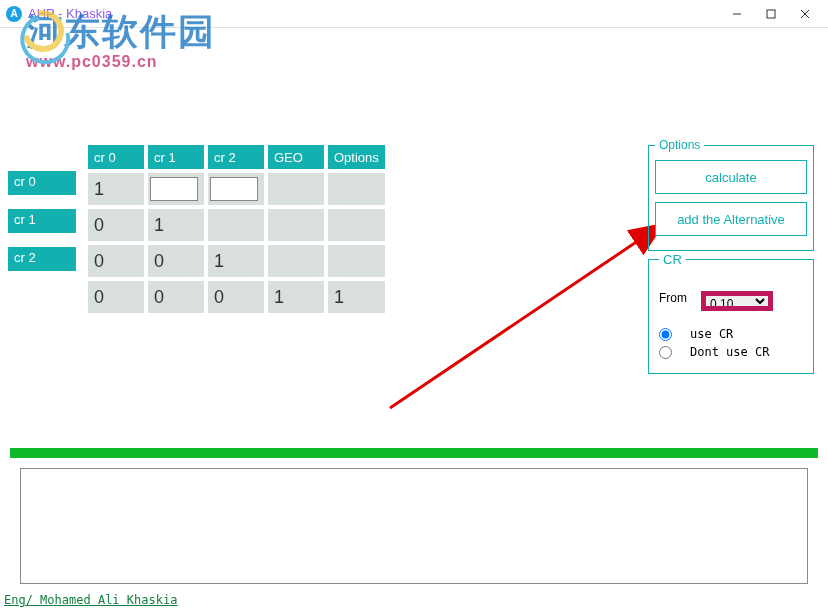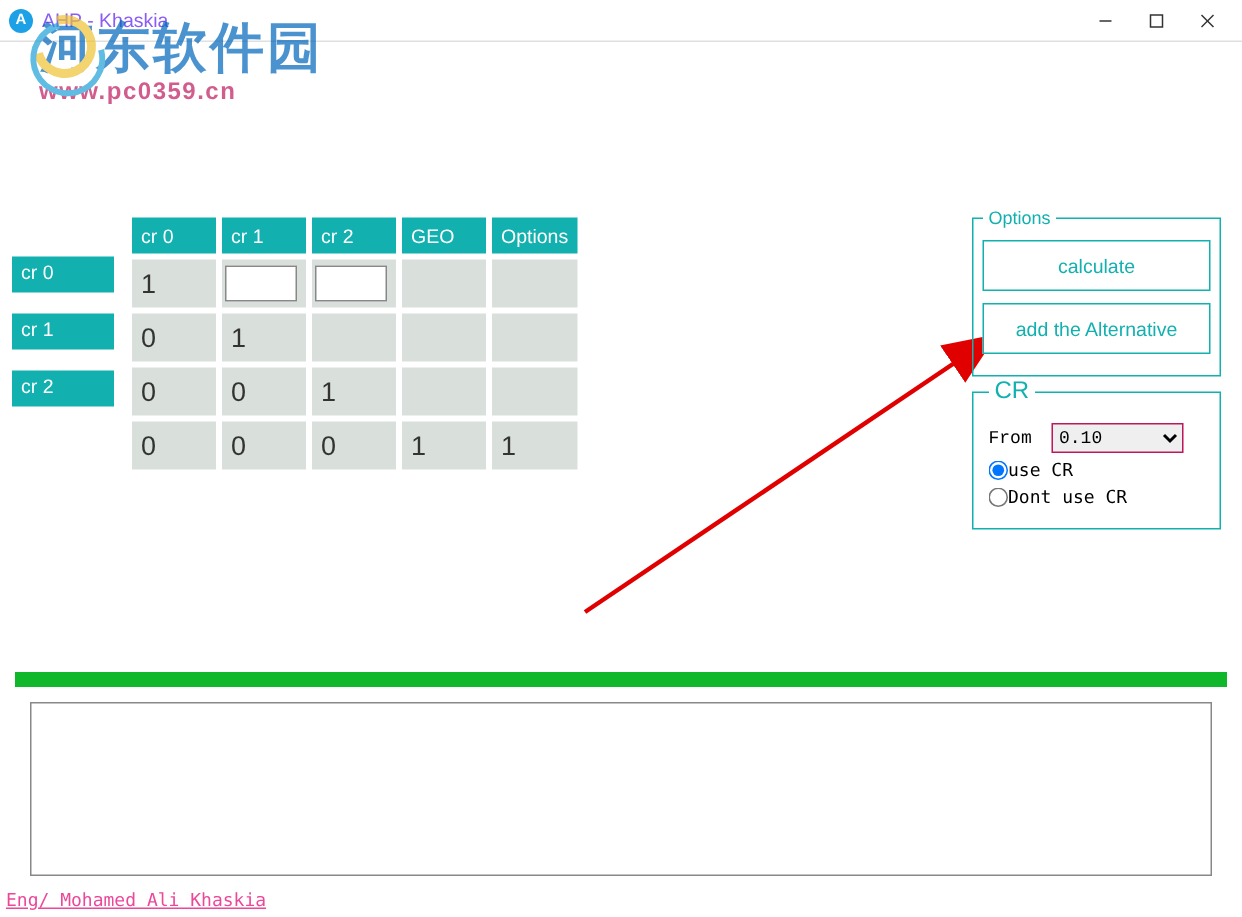--- a/index.html
+++ b/index.html
@@ -35,34 +35,34 @@
   
   .arrow-overlay { position: absolute; pointer-events: none; }
 
   
   .options { position: absolute; top: 110px; right: 14px; width: 166px; border: 1px solid #13b0b0; padding: 8px 6px 6px; }
   .options legend { color: #13b0b0; font-size: 12px; padding: 0 4px; }
   .opt-btn { display: block; width: 100%; height: 34px; border: 1px solid #13b0b0; background: #fff; color: #13b0b0; font-size: 13px; cursor: pointer; margin-bottom: 8px; }
 
   
   .cr-panel { position: absolute; top: 224px; right: 14px; width: 166px; border: 1px solid #13b0b0; padding: 8px 10px 10px; }
-  .cr-panel legend { color: #13b0b0; font-size: 16px; padding: 0 4px; }
-  .cr-row { display: flex; align-items: center; gap: 8px; margin: 4px 0; font-family: Liberation Mono, monospace; font-size: 12px; }
+  .cr-panel legend { color: #13b0b0; font-size: 13px; padding: 0 4px; }
+  .cr-row { display: flex; gap: 8px; margin: 16px 0; font-family: Liberation Sans, sans-serif; font-size: 12px; }
   .cr-row label { width: 34px; }
-  .cr-row select { width: 88px; height: 20px; border: 1px solid #be185d; font-family: inherit; font-size: 12px; }
-  .cr-radio { display: flex; align-items: center; gap: 0; margin: 4px 0; font-family: "SimSun", monospace; font-size: 12px; }
+  .cr-row select { width: 72px; height: 20px; border: 5px solid #be185d; font-family: inherit; font-size: 12px; }
+  .cr-radio { display: flex; align-items: center; gap: 18px; margin: 4px 0; font-family: "SimSun", monospace; font-size: 12px; }
 
   
   .green-bar { position: absolute; top: 420px; left: 10px; right: 10px; height: 10px; background: #0fb82a; }
 
   
   .bottom-text { position: absolute; top: 440px; left: 20px; right: 20px; height: 116px; border: 1px solid #888; background: #fff; overflow-y: scroll; resize: none; font-family: inherit; font-size: 13px; padding: 4px; }
 
   
-  .credit { position: absolute; bottom: 4px; left: 4px; color: #ec4899; text-decoration: underline; font-family: "SimSun", monospace; font-size: 12px; cursor: pointer; }
+  .credit { position: absolute; bottom: 4px; left: 4px; color: #15803d; text-decoration: underline; font-family: "SimSun", monospace; font-size: 12px; cursor: pointer; }
 </style>
 </head>
 <body>
 
 <div class="titlebar">
   <div class="app-icon">A</div>
   <div class="title">AHP - Khaskia</div>
   <div class="win-btns">
     <div class="win-btn">
       <svg width="10" height="10" viewBox="0 0 10 10">

